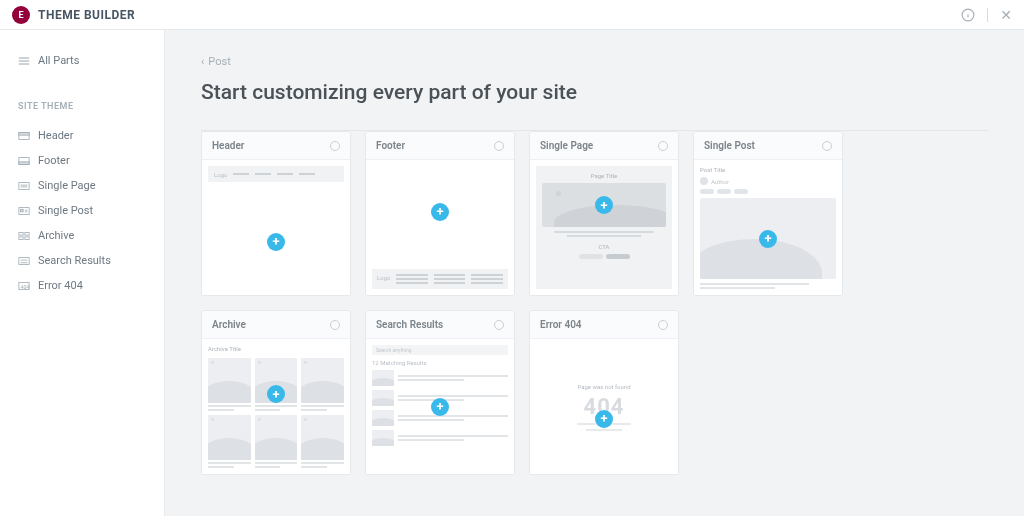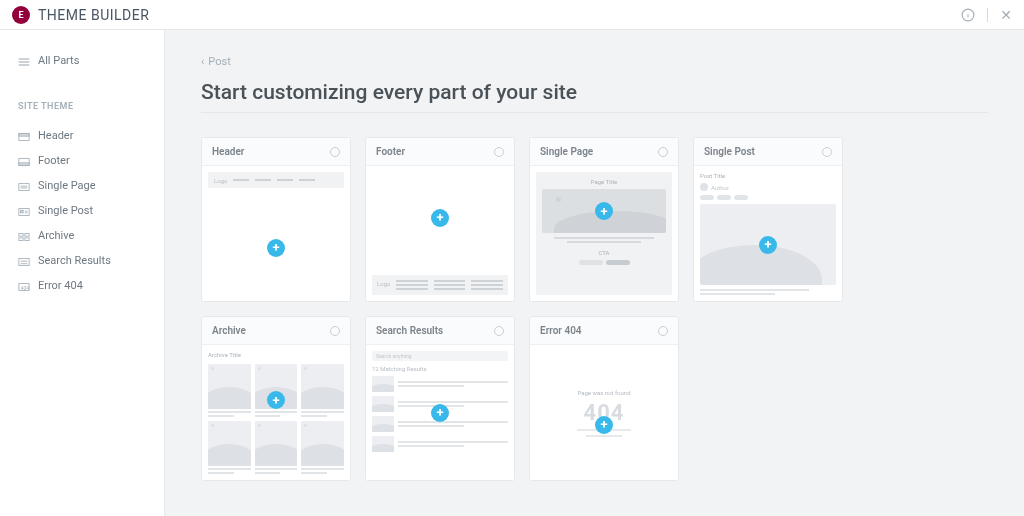--- a/index.html
+++ b/index.html
@@ -1,34 +1,34 @@
 <!DOCTYPE html>
 <html><head>
   <meta charset="utf-8">
   <style>
     *{box-sizing:border-box;margin:0;padding:0}
     body{font-family:-apple-system,BlinkMacSystemFont,"Segoe UI",Roboto,sans-serif;background:#f1f3f5;width:1024px;height:516px;overflow:hidden}
     .topbar{height:30px;background:#fff;display:flex;align-items:center;padding:0 12px;border-bottom:1px solid #e6e9ec;justify-content:space-between}
     .tb-left{display:flex;align-items:center;gap:8px}
     .logo-badge{width:18px;height:18px;border-radius:50%;background:#93003c;display:flex;align-items:center;justify-content:center;color:#fff;font-size:9px;font-weight:700}
-    .tb-title{font-size:14px;font-weight:400;letter-spacing:.5px;color:#485563}
+    .tb-title{font-size:12px;font-weight:700;letter-spacing:.5px;color:#485563}
     .tb-right{display:flex;align-items:center;gap:12px}
     .tb-icon{width:14px;height:14px;color:#a4afb7;cursor:pointer;display:flex;align-items:center;justify-content:center}
     .tb-div{width:1px;height:14px;background:#d5dadf}
     .close-x{font-size:14px;color:#a4afb7;cursor:pointer}
     .layout{display:flex;height:486px}
     .sidebar{width:165px;background:#fff;border-right:1px solid #e6e9ec;padding:18px 0}
-    .sb-item,.sb-sec{display:flex;align-items:flex-end;padding:6px 18px;gap:8px;cursor:pointer}
+    .sb-item,.sb-sec{display:flex;align-items:center;padding:6px 18px;gap:8px;cursor:pointer}
     .sb-icon{width:12px;height:10px;display:inline-flex}
     .sb-icon svg{width:12px;height:10px}
     .sb-label{font-size:11px;color:#6d7882}
     .sb-head{padding:28px 18px 12px;font-size:9px;letter-spacing:.5px;color:#a4afb7;font-weight:600}
     .main{flex:1;padding:20px 36px 0;overflow:auto}
     .back{font-size:11px;color:#a4afb7;cursor:pointer;display:inline-flex;align-items:center;gap:4px;margin-bottom:12px}
-    .heading{font-size:21px;color:#4a5157;font-weight:500;padding-bottom:8px;border-bottom:1px solid #e3e7ea;margin-bottom:24px}
+    .heading{font-size:21px;color:#4a5157;font-weight:500;padding-bottom:26px;border-bottom:1px solid #e3e7ea;}
     .grid{display:flex;flex-wrap:wrap;gap:14px}
     .card{width:150px;background:#fff;border:1px solid #e6e9ec;border-radius:3px;overflow:hidden;display:flex;flex-direction:column}
     .card-head{display:flex;align-items:center;justify-content:space-between;padding:8px 10px;background:#fafbfc;border-bottom:1px solid #eef0f3}
     .card-title{font-size:10px;font-weight:600;color:#7c848b}
     .info-dot{width:10px;height:10px;border-radius:50%;border:1px solid #c9cfd4}
     .card-prev{height:135px;background:#fff;display:flex;flex-direction:column;cursor:pointer;position:relative}
     .plus{width:18px;height:18px;border-radius:50%;background:#39b8ea;color:#fff;display:flex;align-items:center;justify-content:center;font-size:13px;font-weight:700;line-height:1}
     
     .hp-nav{height:16px;background:#f1f2f4;margin:6px;display:flex;align-items:center;gap:6px;padding:0 6px}
     .hp-logo{font-size:6px;color:#b8bfc5}

